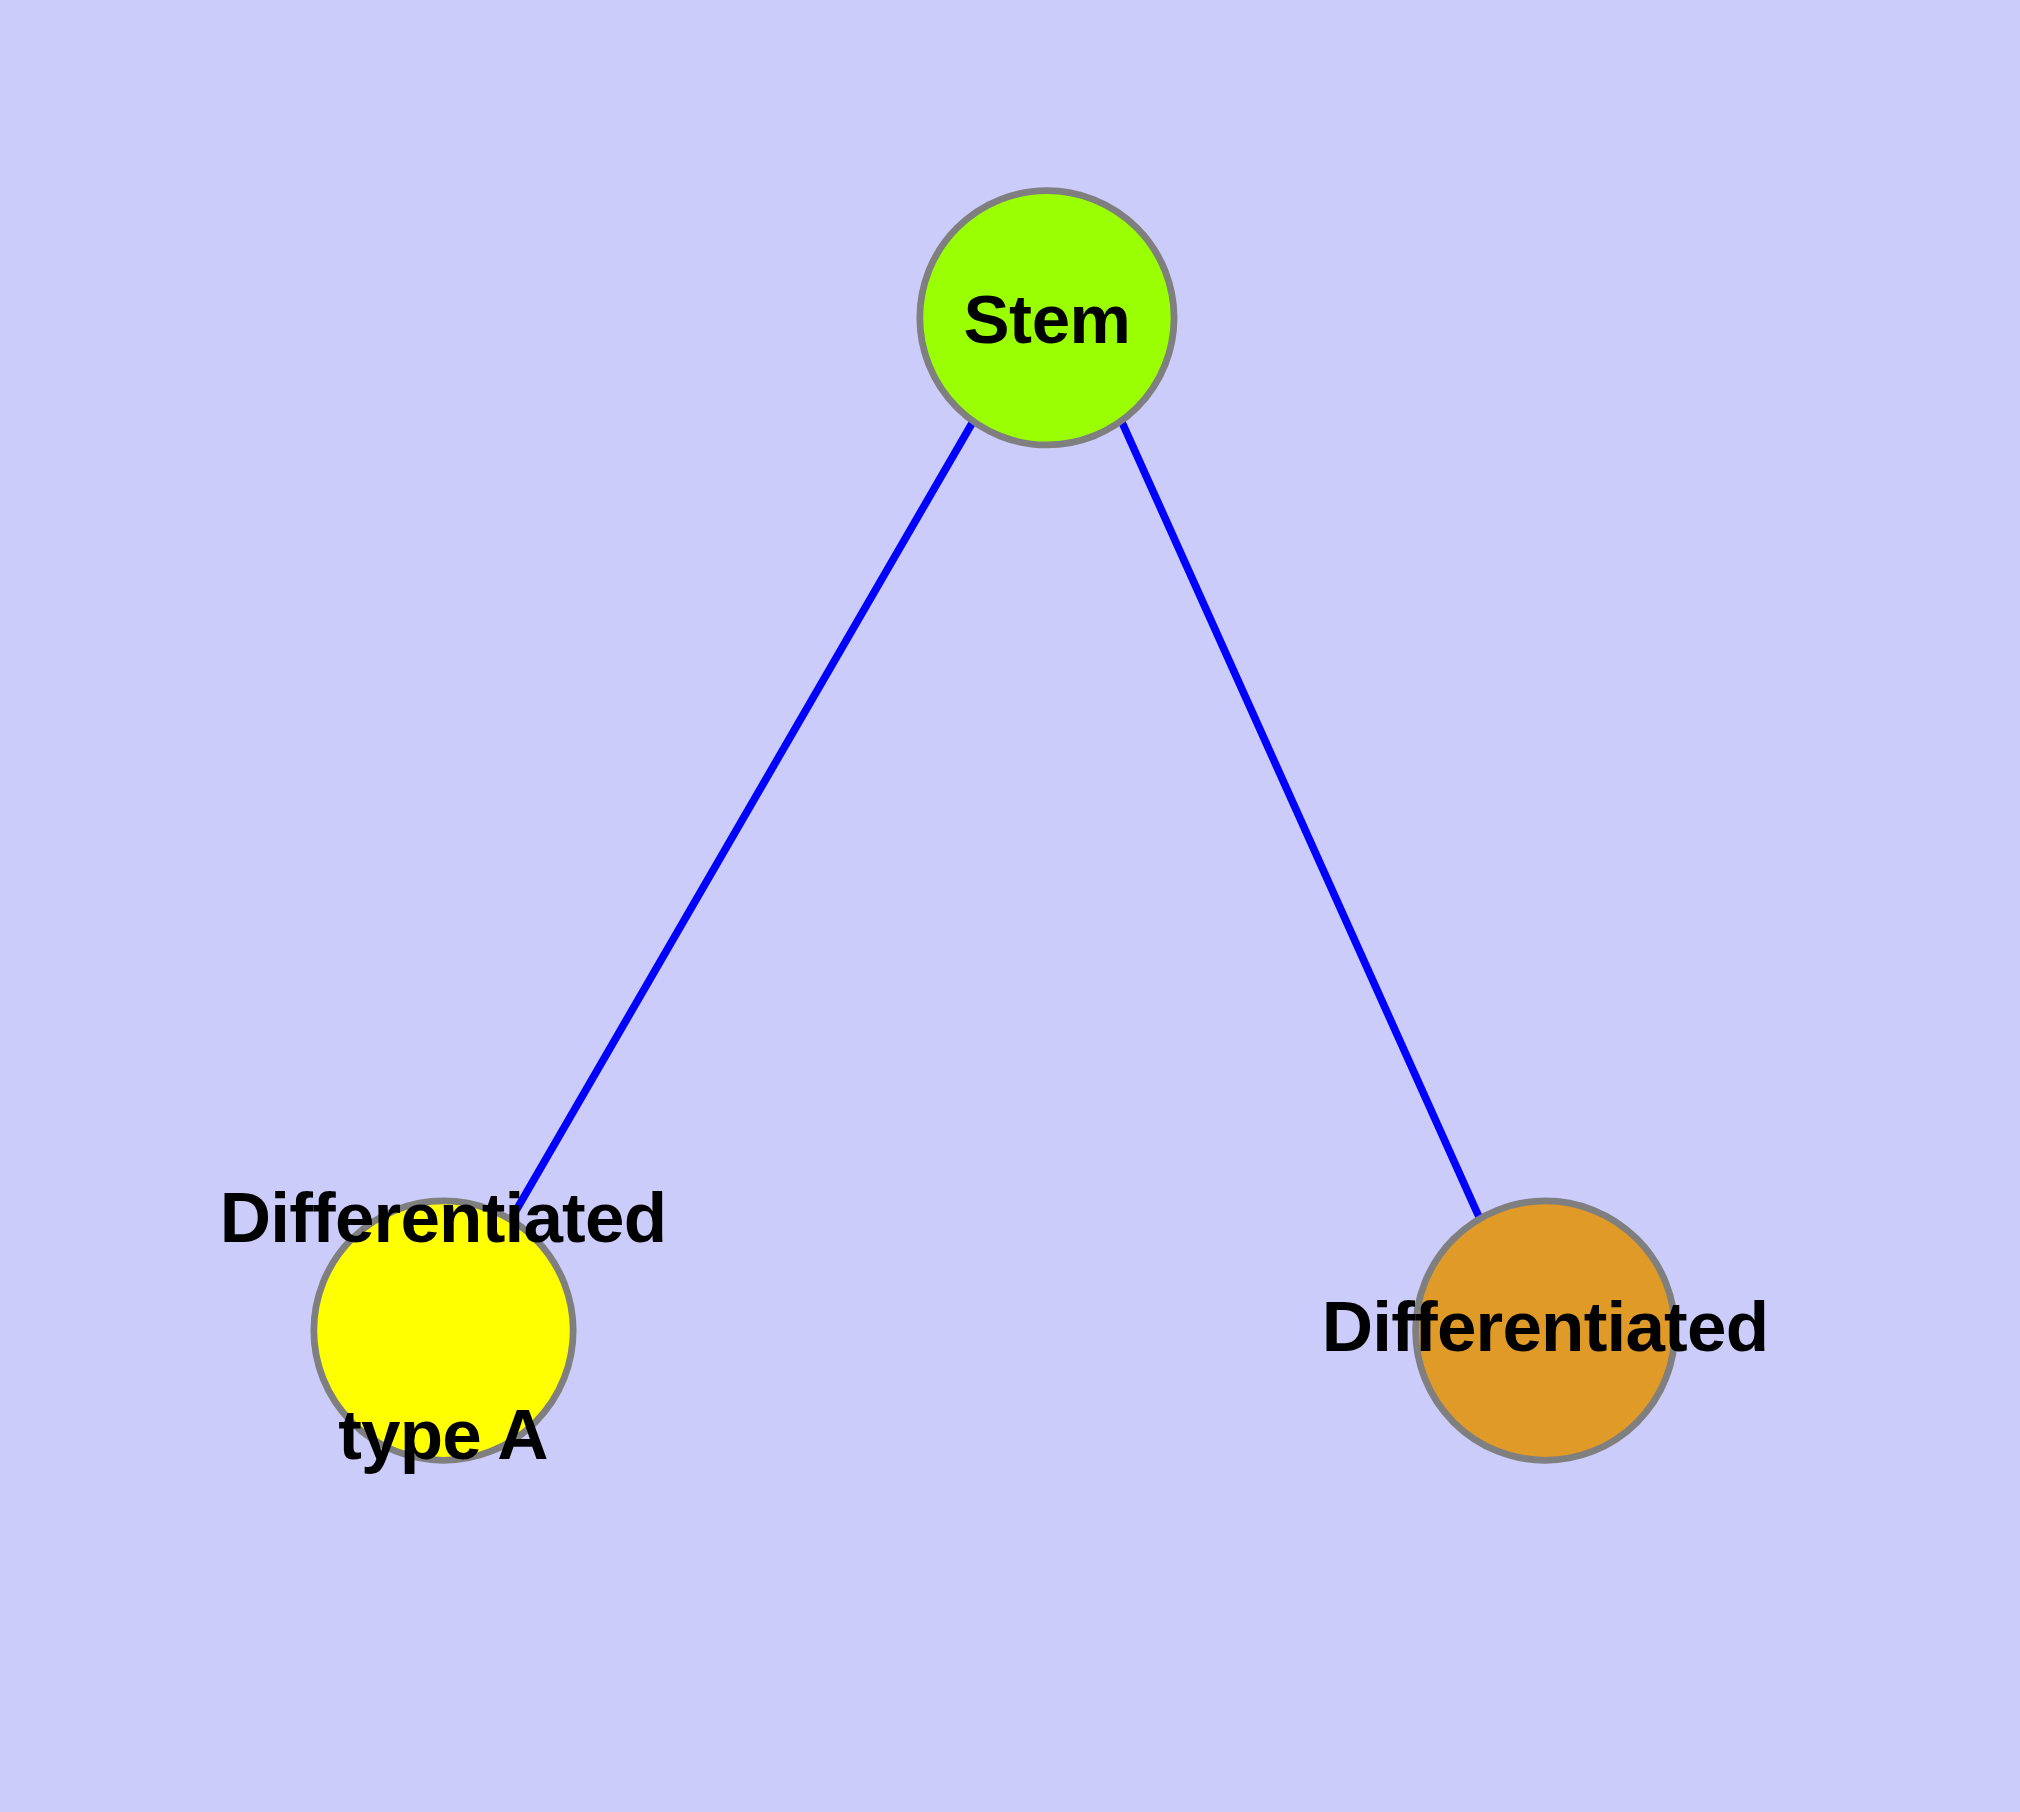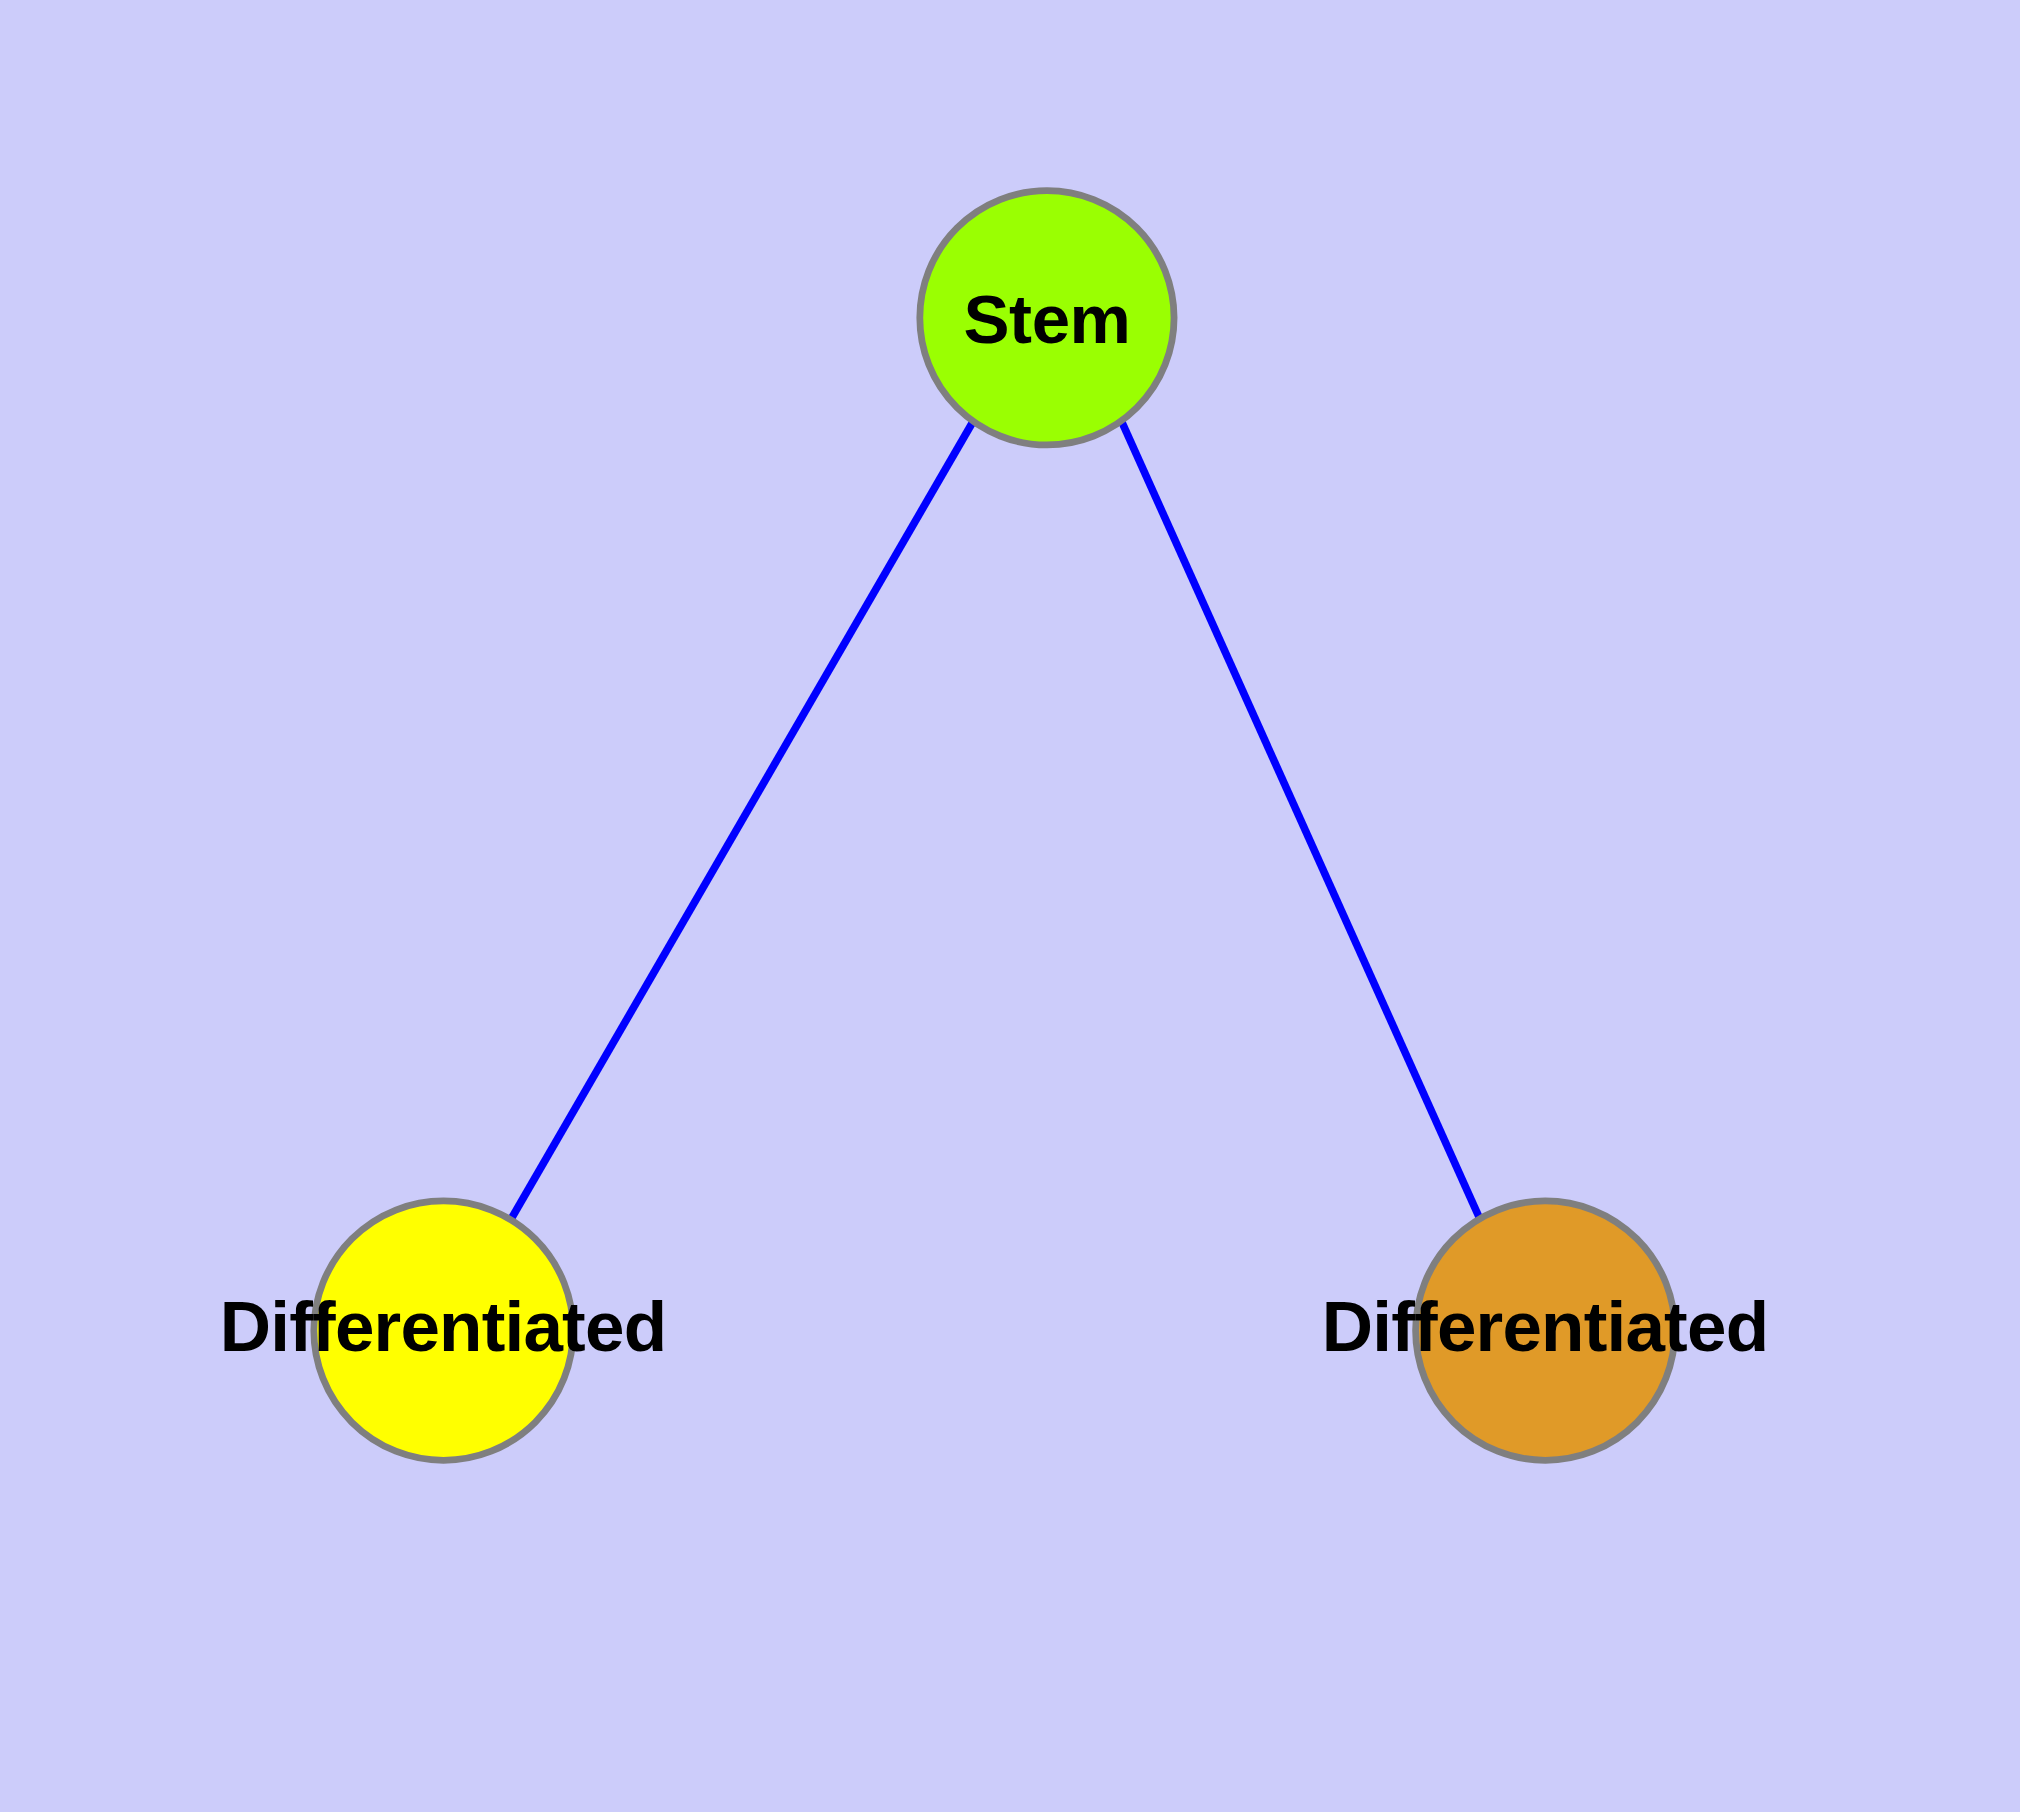--- a/index.html
+++ b/index.html
@@ -68,20 +68,21 @@
       <circle id="node-0" cx="1235" cy="375" r="150" fill="#9aff02" stroke="#7f7f7f" stroke-width="8"></circle>
       <circle id="node-1" cx="523" cy="1570" r="153" fill="#ffff00" stroke="#7f7f7f" stroke-width="8"></circle>
       <circle id="node-2" cx="1823" cy="1570" r="153" fill="#e09a28" stroke="#7f7f7f" stroke-width="8"></circle>
     </g>
   </svg>
 
   <div class="node-label label-stem">Stem</div>
 
   <div class="node-label label-a">
     <div>Differentiated</div>
+    <div>type A</div>
   </div>
 
   <div class="node-label label-b">
     <div>Differentiated</div>
   </div>
 
 </div>
 
 
 </body></html>

